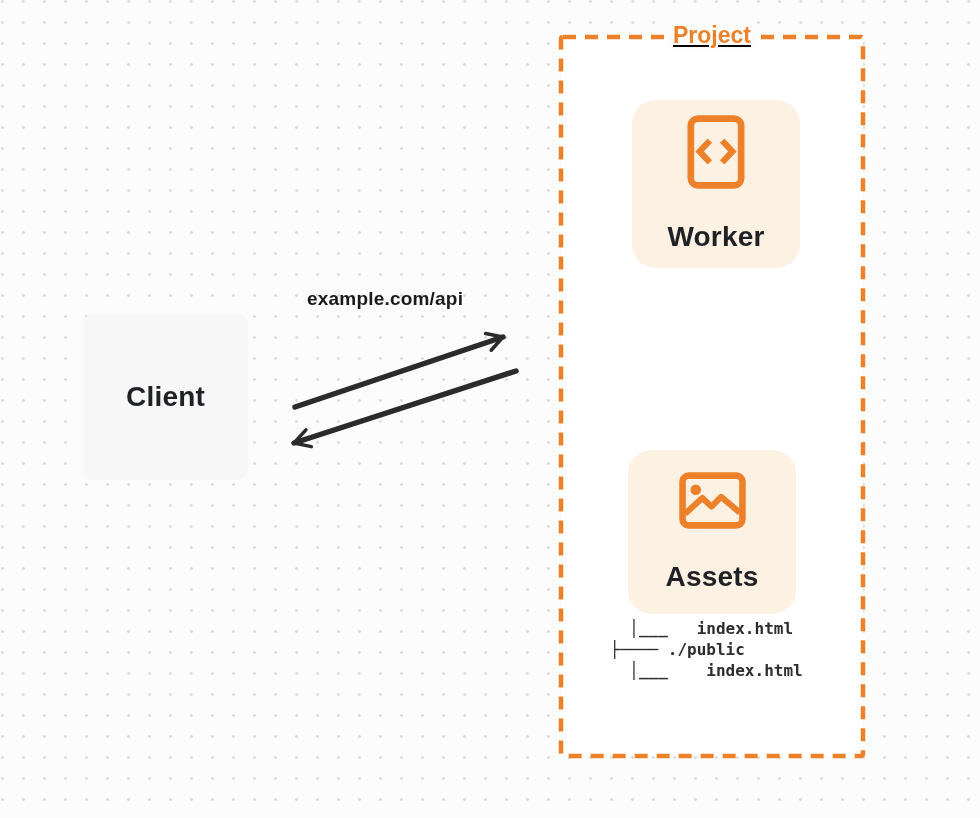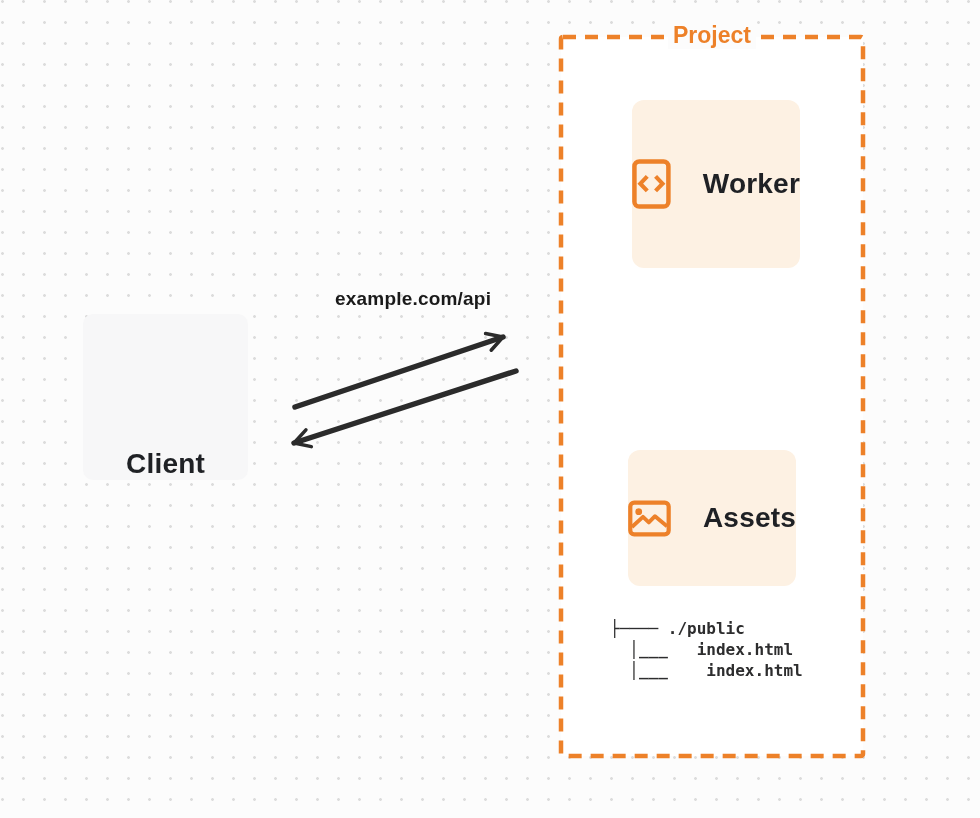--- a/index.html
+++ b/index.html
@@ -22,45 +22,45 @@
     position:relative;width:980px;height:818px;
     background-color:var(--page-bg);
     background-image:radial-gradient(circle, var(--dot) 1.3px, transparent 1.5px);
     background-size:21px 21px;
     background-position:13px 12px;
   }
   .layer-svg{position:absolute;inset:0;width:980px;height:818px;}
   .client-box{
     position:absolute;left:83px;top:314px;width:165px;height:166px;
     background:var(--client-fill);border-radius:10px;
-    display:flex;align-items:flex-end;justify-content:center;
+    display:flex;align-items:center;justify-content:center;
   }
   .node-label{
     font-size:28px;font-weight:bold;color:var(--text-dark);letter-spacing:0.2px;
   }
   .request-label{
     position:absolute;left:307px;top:288px;
-    font-size:19px;font-weight:bold;color:#1A1A1A;letter-spacing:0.2px;margin-left:28px;
+    font-size:19px;font-weight:bold;color:#1A1A1A;letter-spacing:0.2px;
   }
   .project-title{
     position:absolute;left:561px;top:21px;width:302px;
-    display:flex;justify-content:center;pointer-events:none;
+    display:flex;justify-content:center;pointer-events:none;text-decoration:underline;
   }
   .project-title span{
     font-size:23px;font-weight:bold;color:var(--accent);
     background:var(--page-bg);padding:0 5px;line-height:28px;
   }
   .service-node{
     position:absolute;width:168px;height:168px;
-    background:var(--box-fill);border-radius:12px;
-    display:flex;align-items:center;justify-content:center;
+    background:var(--box-fill);border-radius:24px;
+    display:flex;flex-direction:column;align-items:center;justify-content:center;
     gap:32px;
   }
   .node-worker{left:632px;top:100px;}
-  .node-assets{left:628px;top:450px;height:136px;}
+  .node-assets{left:628px;top:450px;height:164px;}
   .node-icon{display:block;}
   .file-tree{
     position:absolute;left:610px;top:618px;
     font-family:"DejaVu Sans Mono", monospace;
     font-size:16px;font-weight:bold;line-height:21px;color:#2D2D2E;
   }
   .tree-line{white-space:pre;}
 </style>
 </head>
 <body>
@@ -103,18 +103,18 @@
   <div class="service-node node-assets">
     <svg class="node-icon" width="67" height="57" viewBox="0 0 66 56" xmlns="http://www.w3.org/2000/svg">
       <rect x="3.5" y="3.5" width="59" height="49" rx="6" fill="none" stroke="#ED8129" stroke-width="6.5"></rect>
       <circle cx="16.5" cy="17.5" r="5.2" fill="#ED8129"></circle>
       <polyline points="6,41 23,25.5 32,34 41.5,24.5 60,40" fill="none" stroke="#ED8129" stroke-width="6" stroke-linejoin="round"></polyline>
     </svg>
     <span class="node-label">Assets</span>
   </div>
 
   <div class="file-tree">
+    <div class="tree-line">  │___   index.html</div>
     <div class="tree-line">├──── ./public</div>
-    <div class="tree-line">  │___   index.html</div>
     <div class="tree-line">  │___    index.html</div>
   </div>
 
 </div>
 
 </body></html>

